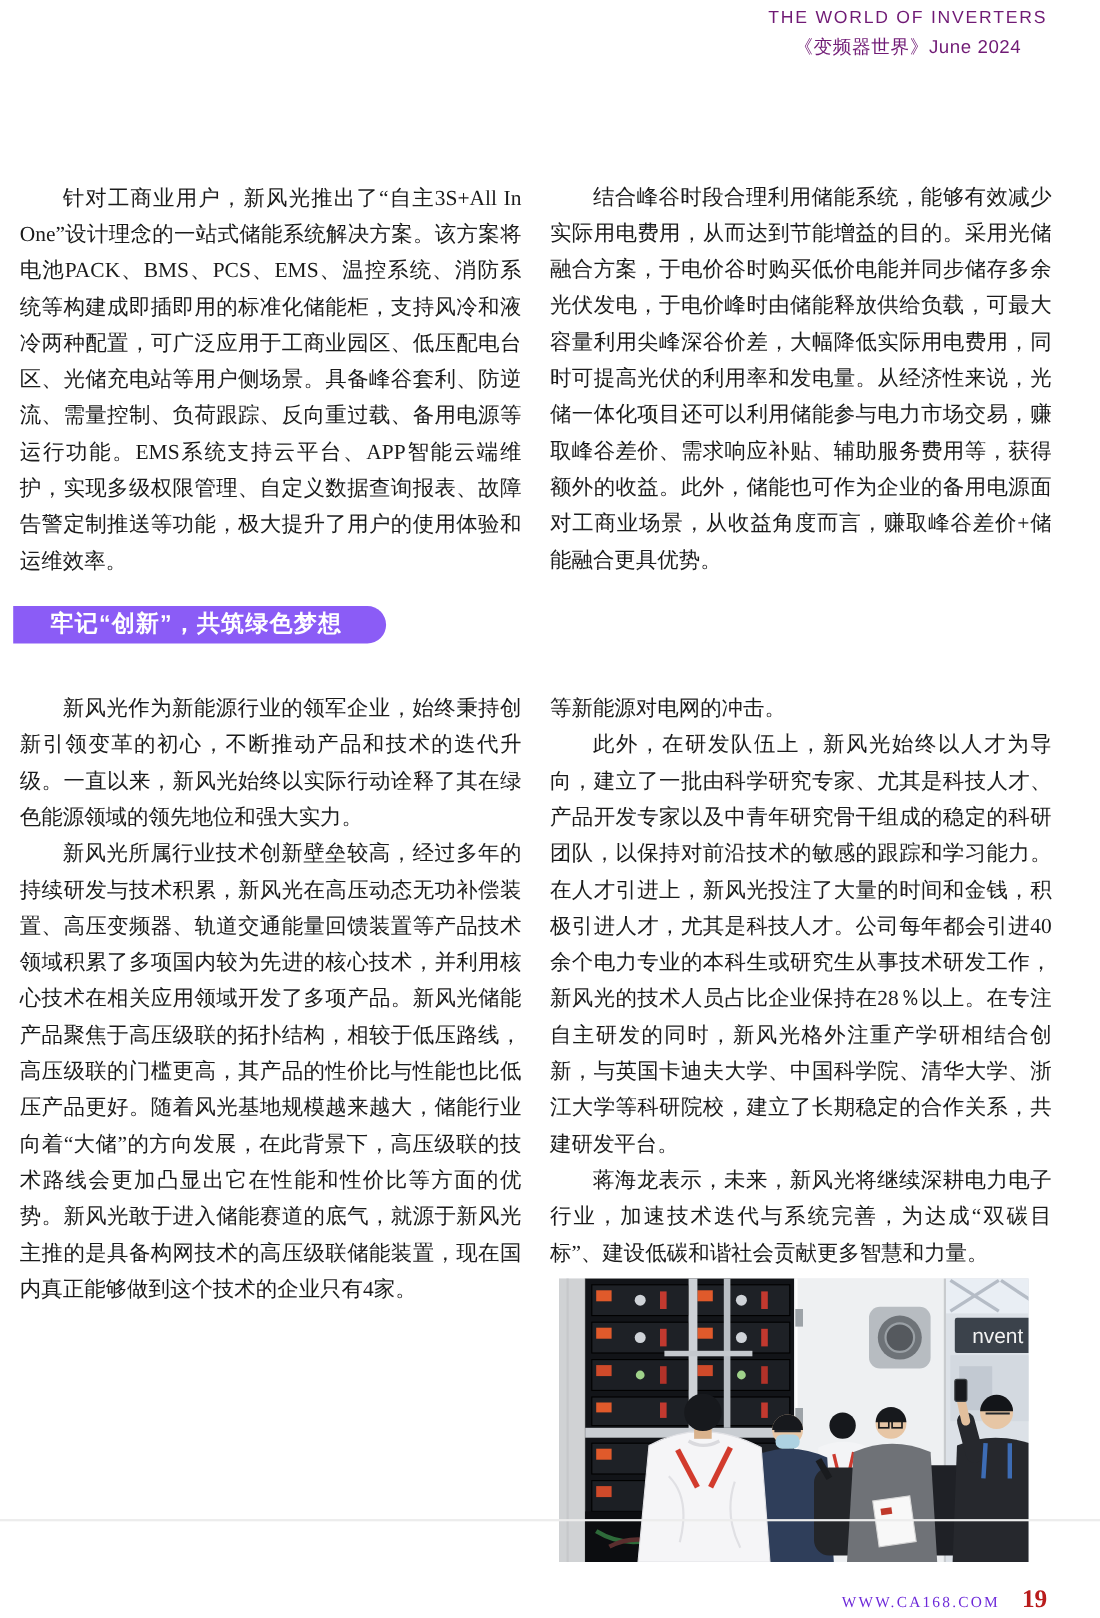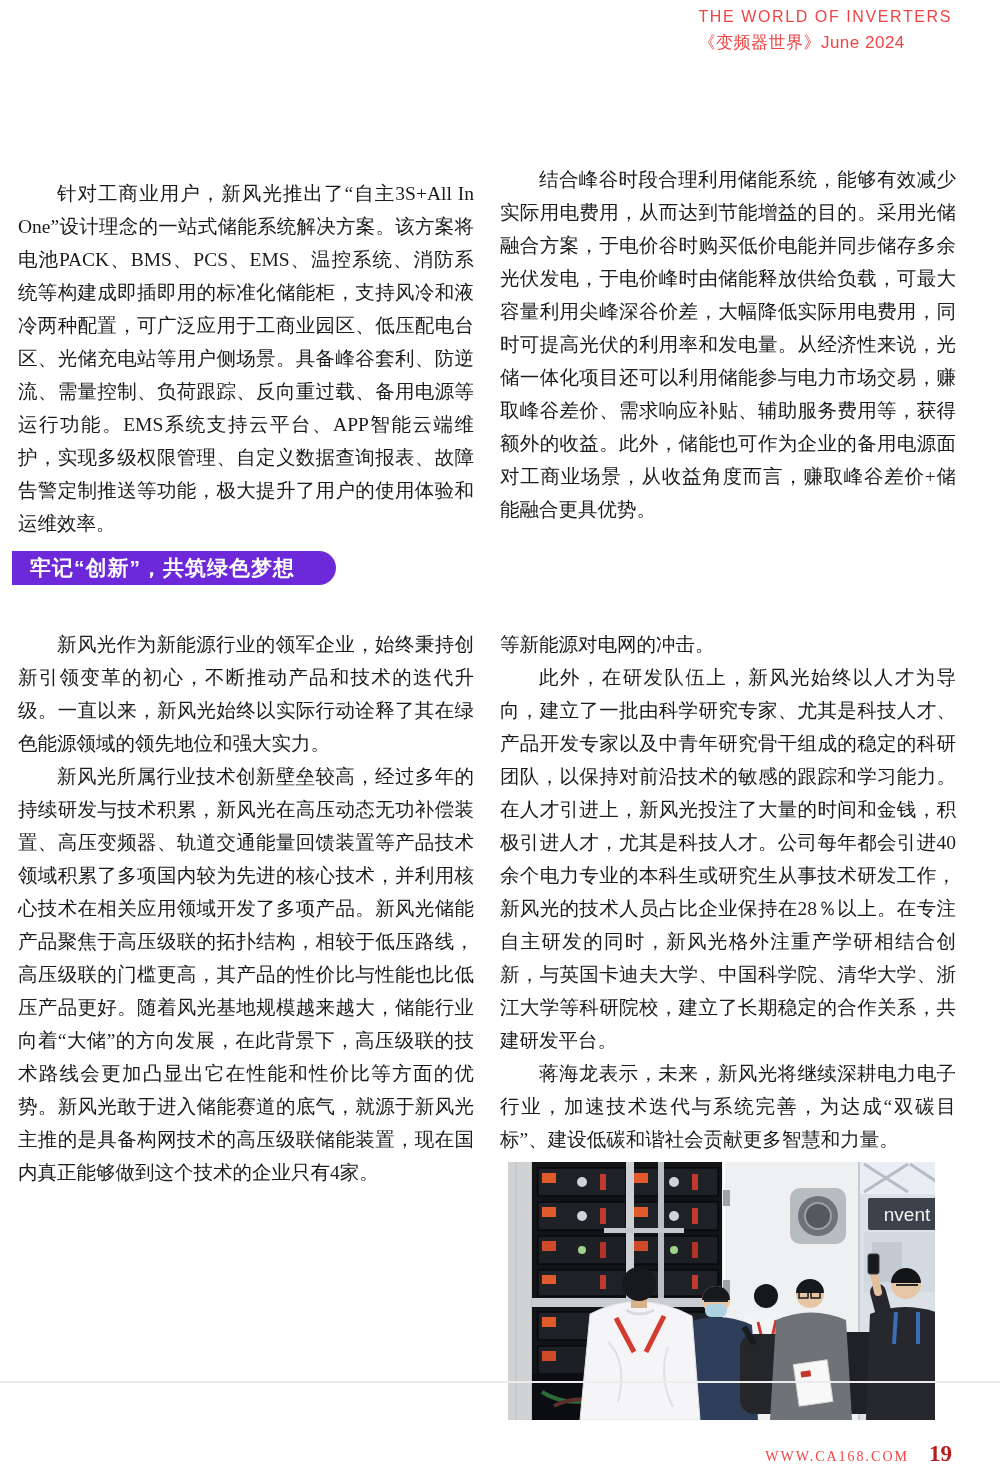--- a/index.html
+++ b/index.html
@@ -2,62 +2,62 @@
 <html><head>
 <meta charset="utf-8">
 <style>
   * { margin:0; padding:0; box-sizing:border-box; }
   html,body { background:#ffffff; }
   body {
     width:1000px; height:1471px; position:relative; overflow:hidden;
     font-family:"Liberation Serif","DejaVu Serif",serif; color:#1b1b1b;
   }
   .header {
-    position:absolute; top:8px; right:48px; text-align:left;
-    font-family:"Liberation Sans","DejaVu Sans",sans-serif; color:#ef4444;
+    position:absolute; top:8px; right:48px; text-align:center;
+    font-family:"Liberation Sans","DejaVu Sans",sans-serif; color:#701a75;
   }
   .header .line1 { font-size:16px; letter-spacing:1.6px; }
   .header .line2 { font-size:17px; margin-top:5px; letter-spacing:0.5px; }
 
   .col {
     position:absolute; width:456px; font-size:19.5px; line-height:33px;
     text-align:justify; color:#1b1b1b;
   }
   .col p { text-indent:2em; margin:0; }
   .col p.no-indent { text-indent:0; }
 
-  .top-left  { left:18px;  top:177px; }
+  .top-left  { left:18px;  top:164px; }
   .top-right { left:500px; top:163px; }
   .bot-left  { left:18px;  top:628px; }
   .bot-right { left:500px; top:628px; }
 
   .banner {
     position:absolute; left:12px; top:551px; height:34px; min-width:324px;
-    background:#6d28d9; border-radius:0 17px 17px 0;
+    background:#8b5cf6; border-radius:0 17px 17px 0;
     color:#ffffff; font-family:"Liberation Sans","DejaVu Sans",sans-serif;
     font-weight:bold; font-size:21px; line-height:34px;
-    padding:0 40px 0 18px; letter-spacing:1px; display:inline-block;
+    padding:0 40px 0 34px; letter-spacing:1px; display:inline-block;
   }
 
   .photo-wrap {
     width:427px; height:258px; margin:6px 16px 0 8px; overflow:hidden;
   }
   .photo-wrap svg { display:block; }
 
   .bottom-rule {
     position:absolute; left:0; top:1381px; width:1000px; height:2px;
     background:#ececec;
   }
 
   .footer {
     position:absolute; right:48px; top:1441px;
     display:flex; align-items:baseline; gap:20px;
   }
   .footer .site {
-    color:#ef4444; font-size:14px; letter-spacing:2px;
+    color:#6d28d9; font-size:14px; letter-spacing:2px;
     font-family:"Liberation Serif","DejaVu Serif",serif;
   }
   .footer .pagenum {
     color:#b91c1c; font-size:23px; font-weight:bold;
     font-family:"Liberation Serif","DejaVu Serif",serif;
   }
 </style>
 </head>
 <body>
 

